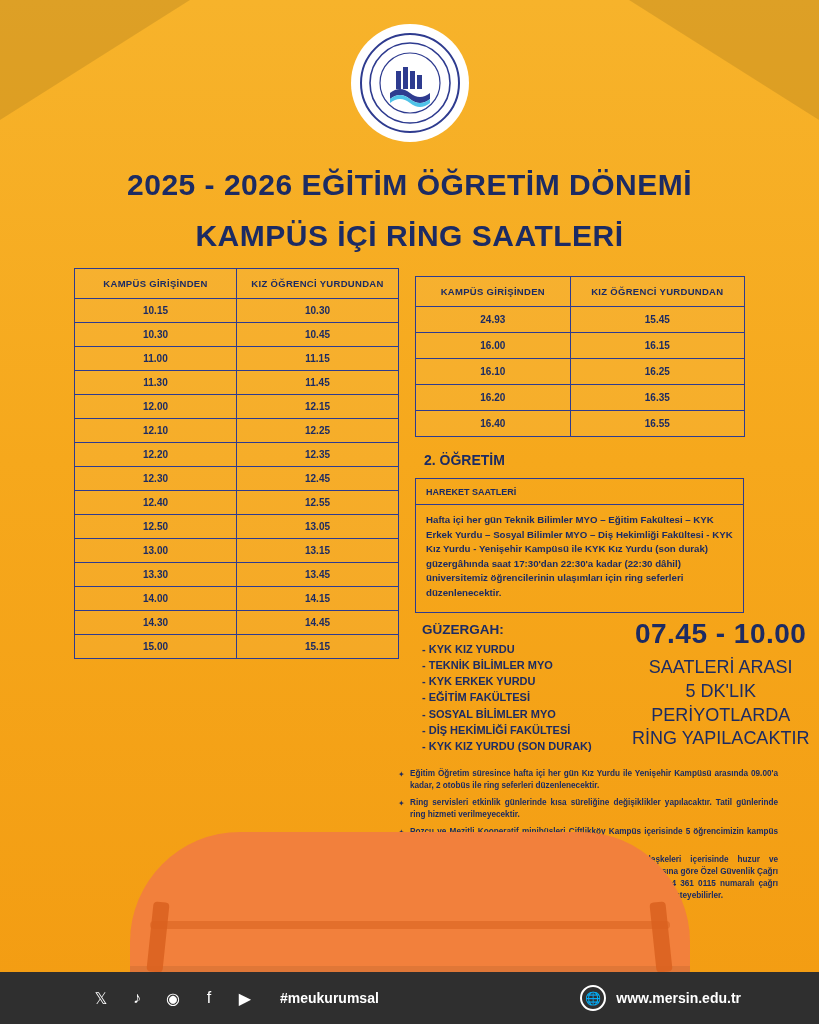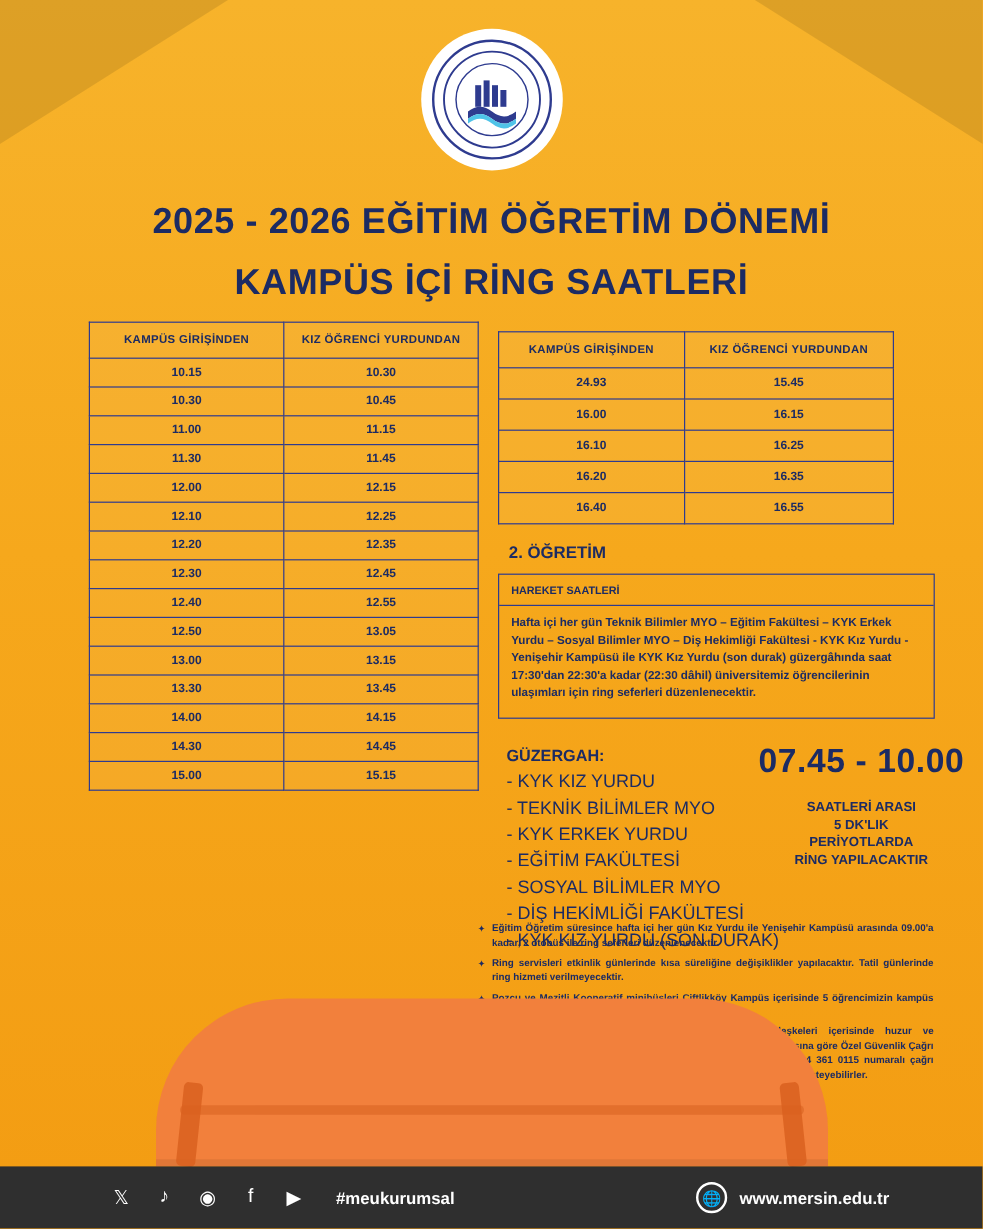--- a/index.html
+++ b/index.html
@@ -92,21 +92,21 @@
   #right-table-wrap .tbl th:first-child,
   #right-table-wrap .tbl td:first-child { width: 47%; }
   #right-table-wrap .tbl td { padding: 7px 6px; }
 
   
   .sec2-title {
     position: absolute; left: 424px; top: 452px;
     font-size: 14px; font-weight: 700; color: #1C2B63;
   }
   .hareket-box {
-    position: absolute; left: 415px; top: 478px; width: 364px;
+    position: absolute; left: 415px; top: 478px; width: 329px;
     border: 1px solid #2E3B8F;
     padding: 8px 10px 12px 10px;
   }
   .hareket-title {
     font-size: 9px; font-weight: 700; color: #1C2B63;
     padding-bottom: 7px;
     border-bottom: 1px solid #2E3B8F;
     margin: 0 -10px 8px -10px; padding-left: 10px;
   }
   .hareket-text {
@@ -116,34 +116,34 @@
   
   .guzergah {
     position: absolute; left: 422px; top: 622px;
     color: #1C2B63;
   }
   .guzergah h3 {
     font-size: 13.5px; font-weight: 700; margin-bottom: 4px;
   }
   .guzergah ul { list-style: none; }
   .guzergah li {
-    font-size: 15px; font-weight: 400; line-height: 1.47;
+    font-size: 11px; font-weight: 700; line-height: 1.47;
   }
 
   
   .bighours {
     position: absolute; left: 632px; top: 618px;
     color: #1C2B63; text-align: center;
   }
   .bighours .big {
     font-size: 28px; font-weight: 700; letter-spacing: .5px;
   }
   .bighours .sub {
-    margin-top: 16px;
-    font-size: 11px; font-weight: 700; line-height: 1.32;
+    margin-top: 6px;
+    font-size: 18px; font-weight: 400; line-height: 1.32;
   }
 
   
   .notes {
     position: absolute; left: 398px; top: 768px; width: 380px;
     color: #1C2B63;
   }
   .note-row { display: flex; margin-bottom: 5px; }
   .note-bullet { width: 12px; flex: 0 0 12px; font-size: 8px; line-height: 1.45; padding-top: 1px; }
   .note-text { font-size: 8.2px; line-height: 1.45; font-weight: 600; text-align: justify; }

